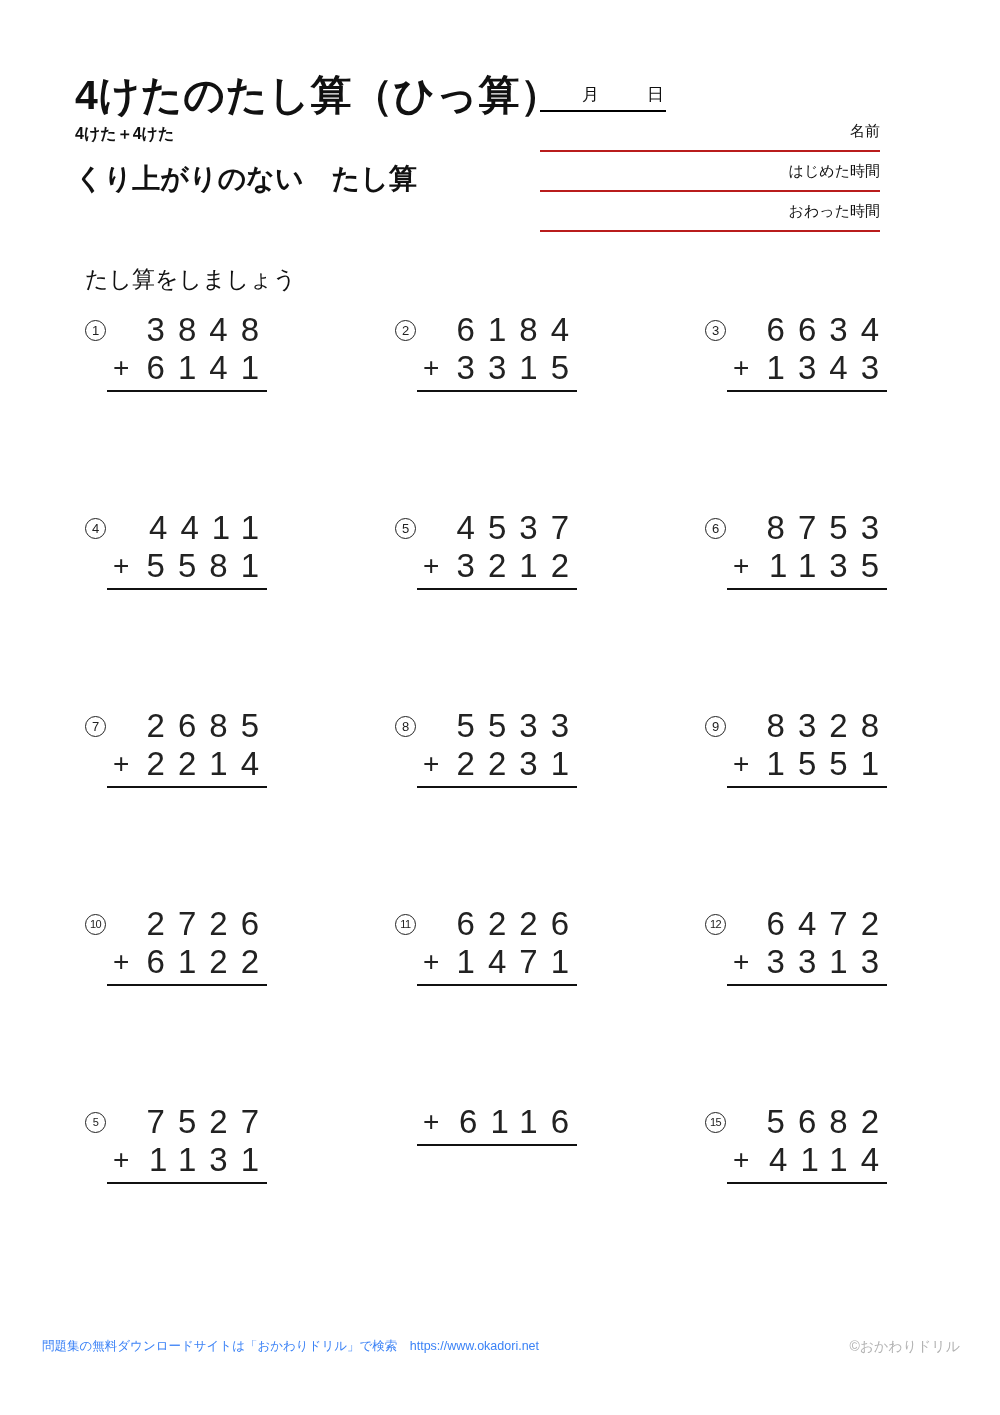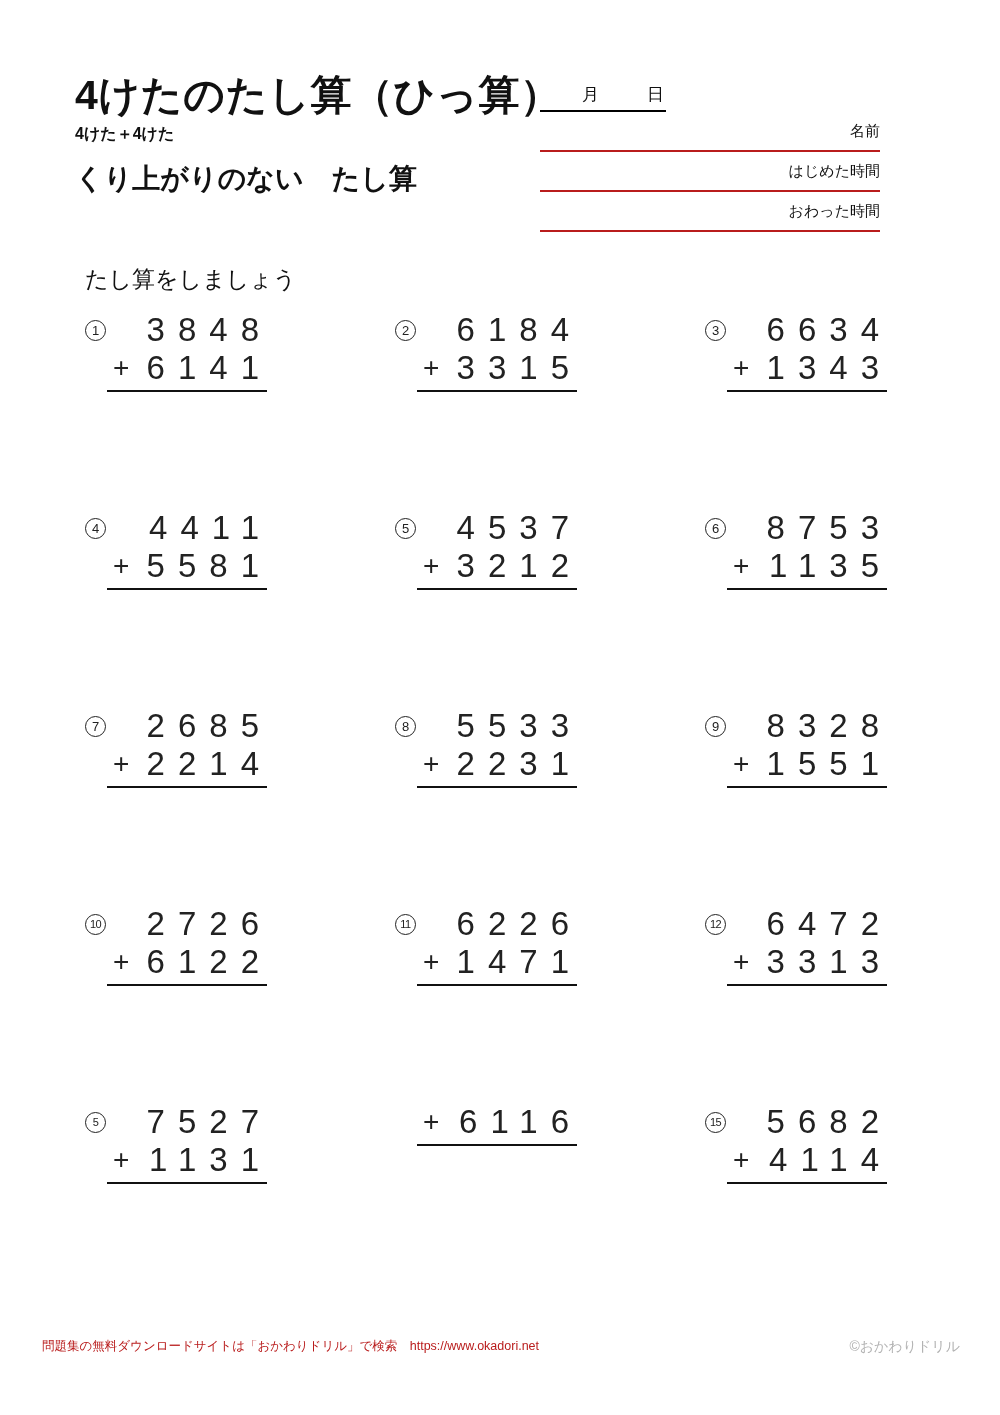--- a/index.html
+++ b/index.html
@@ -45,21 +45,21 @@
   .circle-num {
     width:21px; height:21px; flex:0 0 21px; box-sizing:border-box;
     border:1.5px solid #222; border-radius:50%;
     display:flex; align-items:center; justify-content:center;
     font-size:13px; color:#222;
   }
   .circle-num.two { font-size:11px; letter-spacing:-0.5px; }
   .p-line { margin-left:22px; margin-top:3px; border-top:2.5px solid #111; }
 
   
-  .footer-left  { position:absolute; left:42px;  top:1338px; font-size:12.5px; color:#b91c1c; }
+  .footer-left  { position:absolute; left:42px;  top:1338px; font-size:12.5px; color:#3b82f6; }
   .footer-right { position:absolute; right:40px; top:1338px; font-size:14px; color:#b2b2b2; }
 </style>
 </head>
 <body>
 
 <div class="header-title">4けたのたし算（ひっ算）</div>
 <div class="header-sub1">4けた＋4けた</div>
 <div class="header-sub2">くり上がりのない　たし算</div>
 <div class="instruction">たし算をしましょう</div>
 

